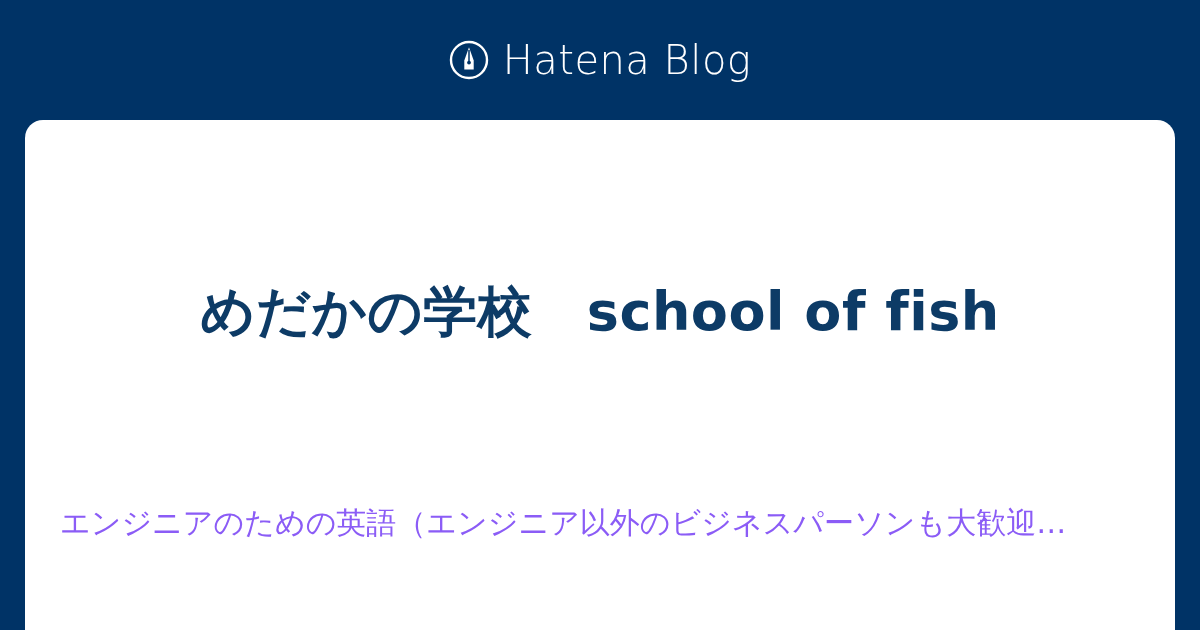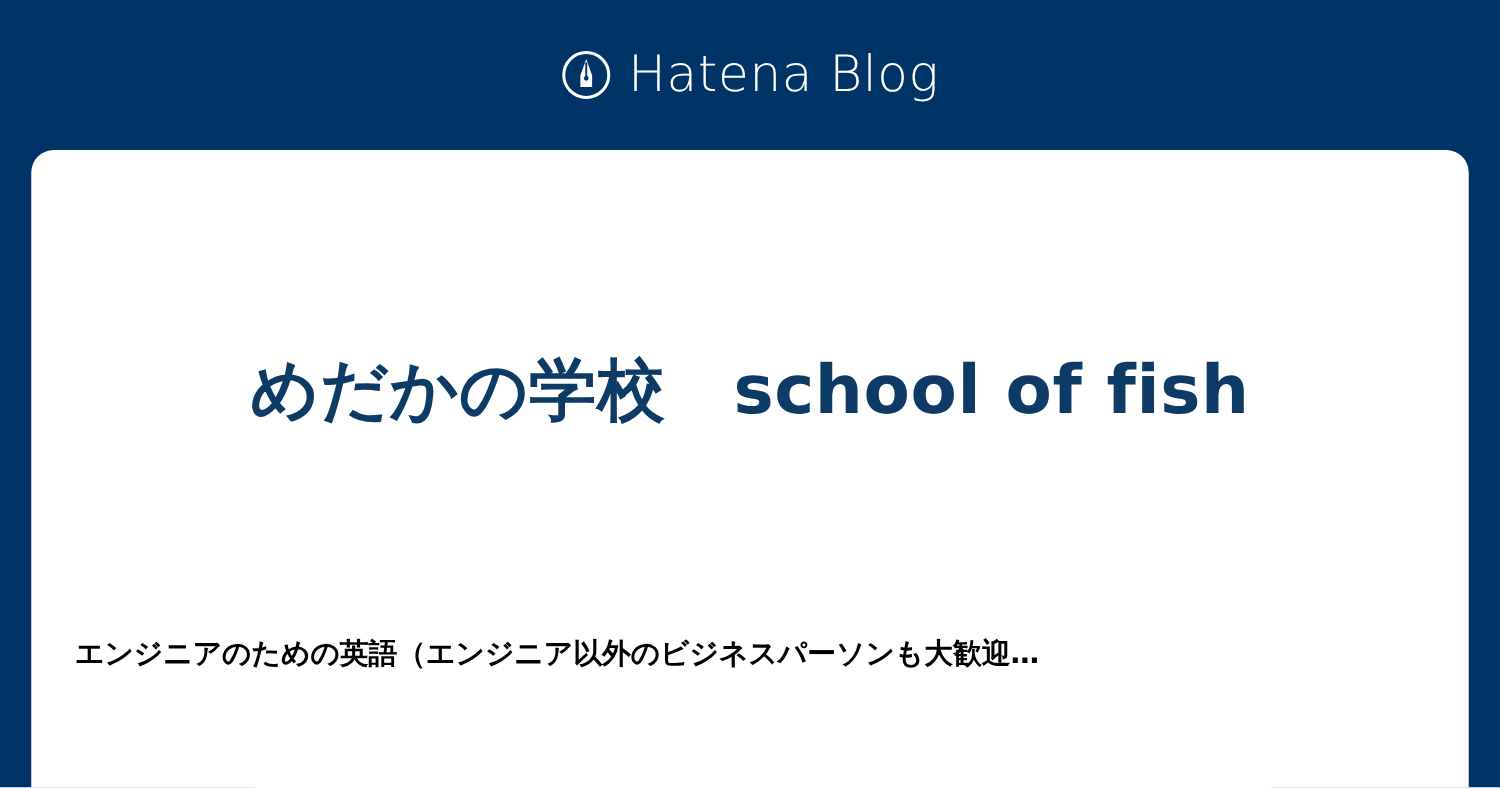--- a/index.html
+++ b/index.html
@@ -79,24 +79,24 @@
     overflow: hidden;
     text-overflow: ellipsis;
     font-family: "DejaVu Sans", "Liberation Sans", sans-serif;
   }
 
   .blog-title {
     position: absolute;
     left: 35px;
     right: 25px;
     top: 382px;
-    color: #000000;
-    font-size: 23px;
+    color: #8b5cf6;
+    font-size: 30px;
     line-height: 42px;
-    font-weight: bold;
+    font-weight: normal;
     letter-spacing: 0px;
     white-space: nowrap;
     overflow: hidden;
     text-overflow: clip;
     font-family: "DejaVu Sans", "Liberation Sans", sans-serif;
   }
 </style>
 </head>
 <body>
 

